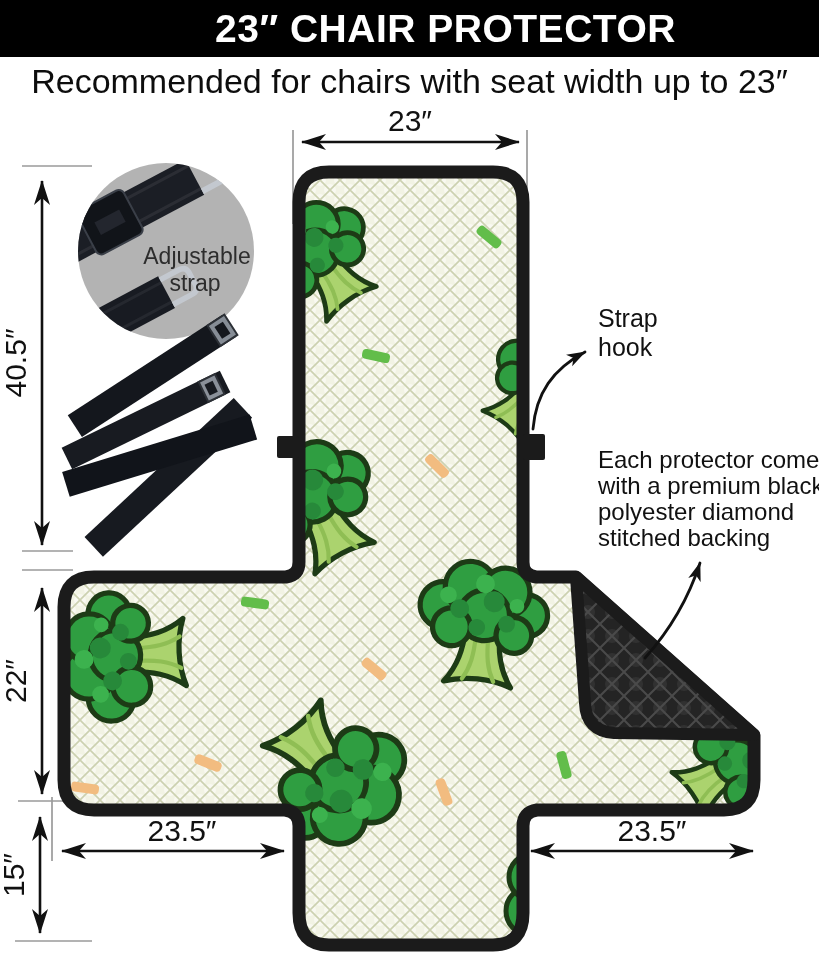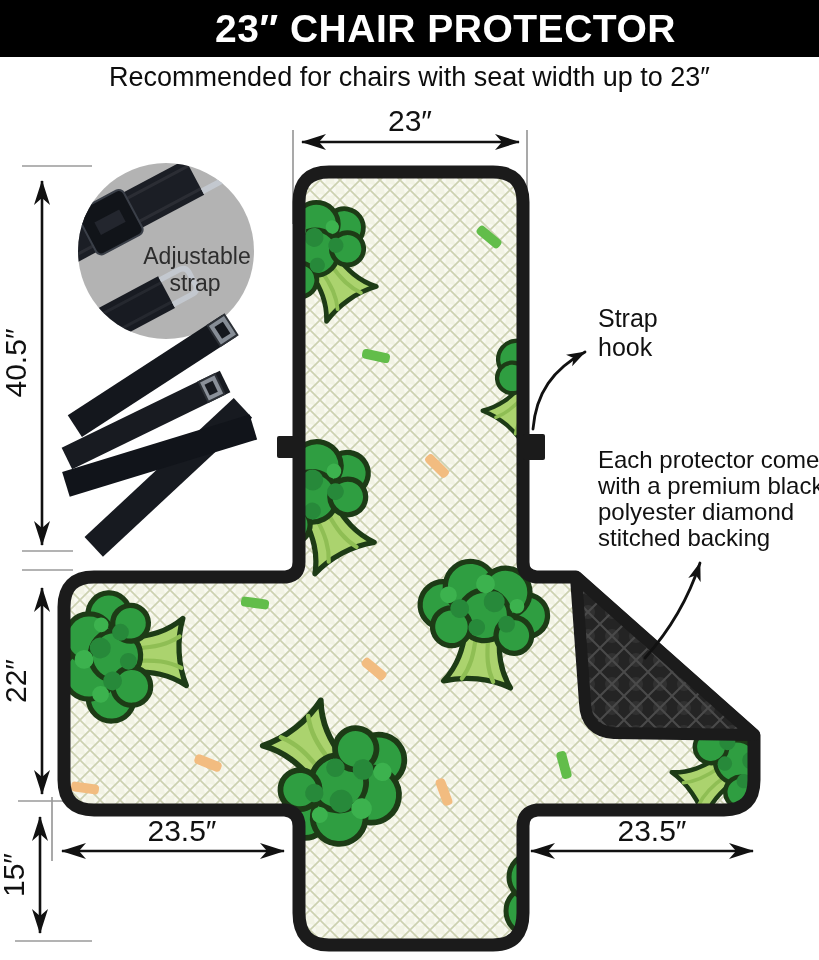--- a/index.html
+++ b/index.html
@@ -2,21 +2,21 @@
 <html><head>
 <meta charset="utf-8">
 <style>
   html,body{margin:0;padding:0;background:#ffffff;}
   .stage{position:relative;width:819px;height:960px;overflow:hidden;background:#ffffff;
          font-family:"Liberation Sans","DejaVu Sans",sans-serif;}
   .titlebar{position:absolute;left:0;top:0;width:819px;height:57px;background:#000000;
             display:flex;align-items:center;justify-content:center;padding-left:36px;}
   .titlebar span{color:#ffffff;font-size:39px;font-weight:bold;letter-spacing:0.5px;}
   .subtitle{position:absolute;left:0;top:62px;width:819px;text-align:center;
-            font-size:27px;color:#0d0d0d;}
+            font-size:34px;color:#0d0d0d;}
   .scene{position:absolute;left:0;top:0;width:819px;height:960px;}
   .dim-label{font-family:"Liberation Sans","DejaVu Sans",sans-serif;font-size:30px;fill:#111111;}
   .callout-label{font-family:"Liberation Sans","DejaVu Sans",sans-serif;font-size:25px;fill:#111111;}
   .para-label{font-family:"Liberation Sans","DejaVu Sans",sans-serif;font-size:24px;fill:#111111;}
   .inset-label{font-family:"Liberation Sans","DejaVu Sans",sans-serif;font-size:23px;fill:#2d2d2d;}
 </style>
 </head>
 <body>
 
 <div class="stage">

